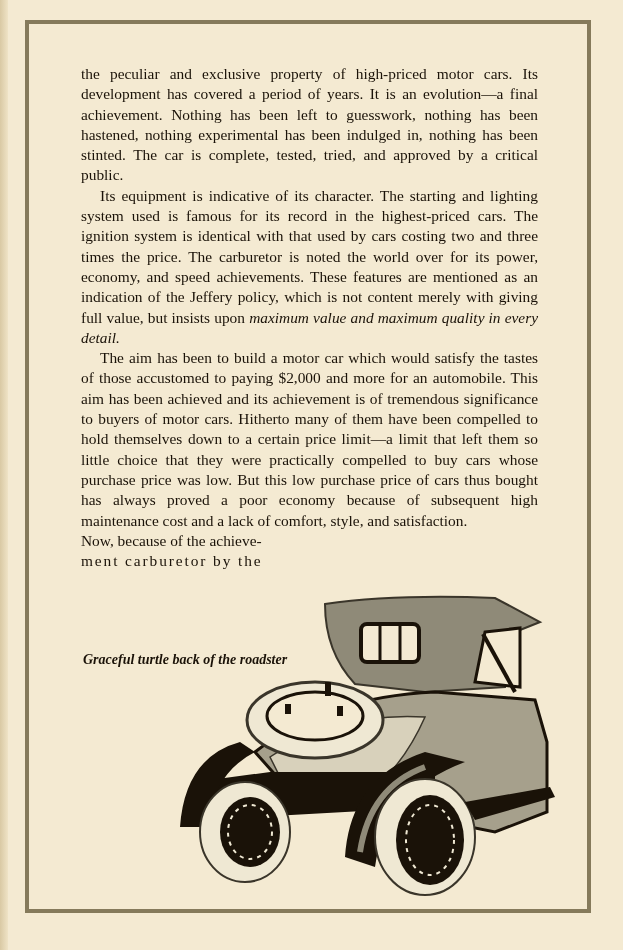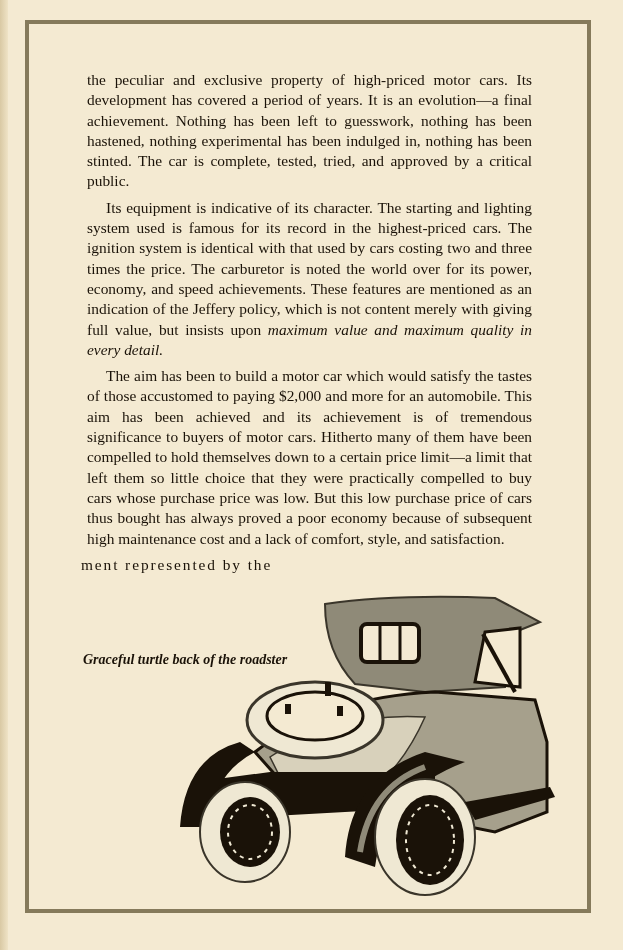--- a/index.html
+++ b/index.html
@@ -17,21 +17,21 @@
   .frame {
     position: absolute; left: 25px; top: 20px; width: 566px; height: 893px;
     border: 4px solid #857a5b;
     box-sizing: border-box;
   }
   .body-text {
     position: absolute; left: 81px; top: 64px; width: 457px;
     font-size: 15.4px; line-height: 20.3px;
     text-align: justify;
   }
-  .body-text p { margin: 6px; }
+  .body-text p { margin: 0; }
   .body-text p.indent { text-indent: 19px; }
   .body-text em { font-style: italic; }
   .short-lines { width: 225px; text-align: left; }
   .short-lines .l2 { letter-spacing: 1.9px; }
   .caption {
     position: absolute; left: 83px; top: 652px;
     font-size: 14px; font-weight: bold; font-style: italic;
     font-family: "Liberation Serif", serif;
   }
   .illustration { position: absolute; left: 175px; top: 592px; width: 400px; height: 305px; }
@@ -46,21 +46,22 @@
   <p>
     <span>the peculiar and exclusive property of high-priced motor cars. Its development has covered a period of years.  It is an evolution—a final achievement.  Nothing has been left to guesswork, nothing has been hastened, nothing experimental has been indulged in, nothing has been stinted.  The car is complete, tested, tried, and approved by a critical public.</span>
   </p>
   <p class="indent">
     <span>Its equipment is indicative of its character.  The starting and lighting system used is famous for its record in the highest-priced cars.  The ignition system is identical with that used by cars costing two and three times the price.  The carburetor is noted the world over for its power, economy, and speed achievements. These features are mentioned as an indication of the Jeffery policy, which is not content merely with giving full value, but insists upon </span><em>maximum value and maximum quality in every detail.</em>
   </p>
   <p class="indent">
     <span>The aim has been to build a motor car which would satisfy the tastes of those accustomed to paying $2,000 and more for an automobile.  This aim has been achieved and its achievement is of tremendous significance to buyers of motor cars.  Hitherto many of them have been compelled to hold themselves down to a certain price limit—a limit that left them so little choice that they were practically compelled to buy cars whose purchase price was low.  But this low purchase price of cars thus bought has always proved a poor economy because of subsequent high maintenance cost and a lack of comfort, style, and satisfaction.</span>
   </p>
   <div class="short-lines">
-    <div class="l2">ment represented by the</div>
+    <div>Now, because of the achieve-</div>
+    <div class="l2">ment carburetor by the</div>
   </div>
 </div>
 
 <div class="caption">Graceful turtle back of the roadster</div>
 
 <svg class="illustration" viewBox="0 0 400 305" xmlns="http://www.w3.org/2000/svg">
 
   <path d="M150 12 Q220 2 320 6 L365 30 L340 40 L330 95 L250 100 L180 92 Q150 60 150 12 Z" fill="#8f8a78" stroke="#3a352a" stroke-width="2"></path>
 
   <rect x="186" y="32" width="58" height="38" rx="6" fill="#f4ead2" stroke="#1a1208" stroke-width="4"></rect>

